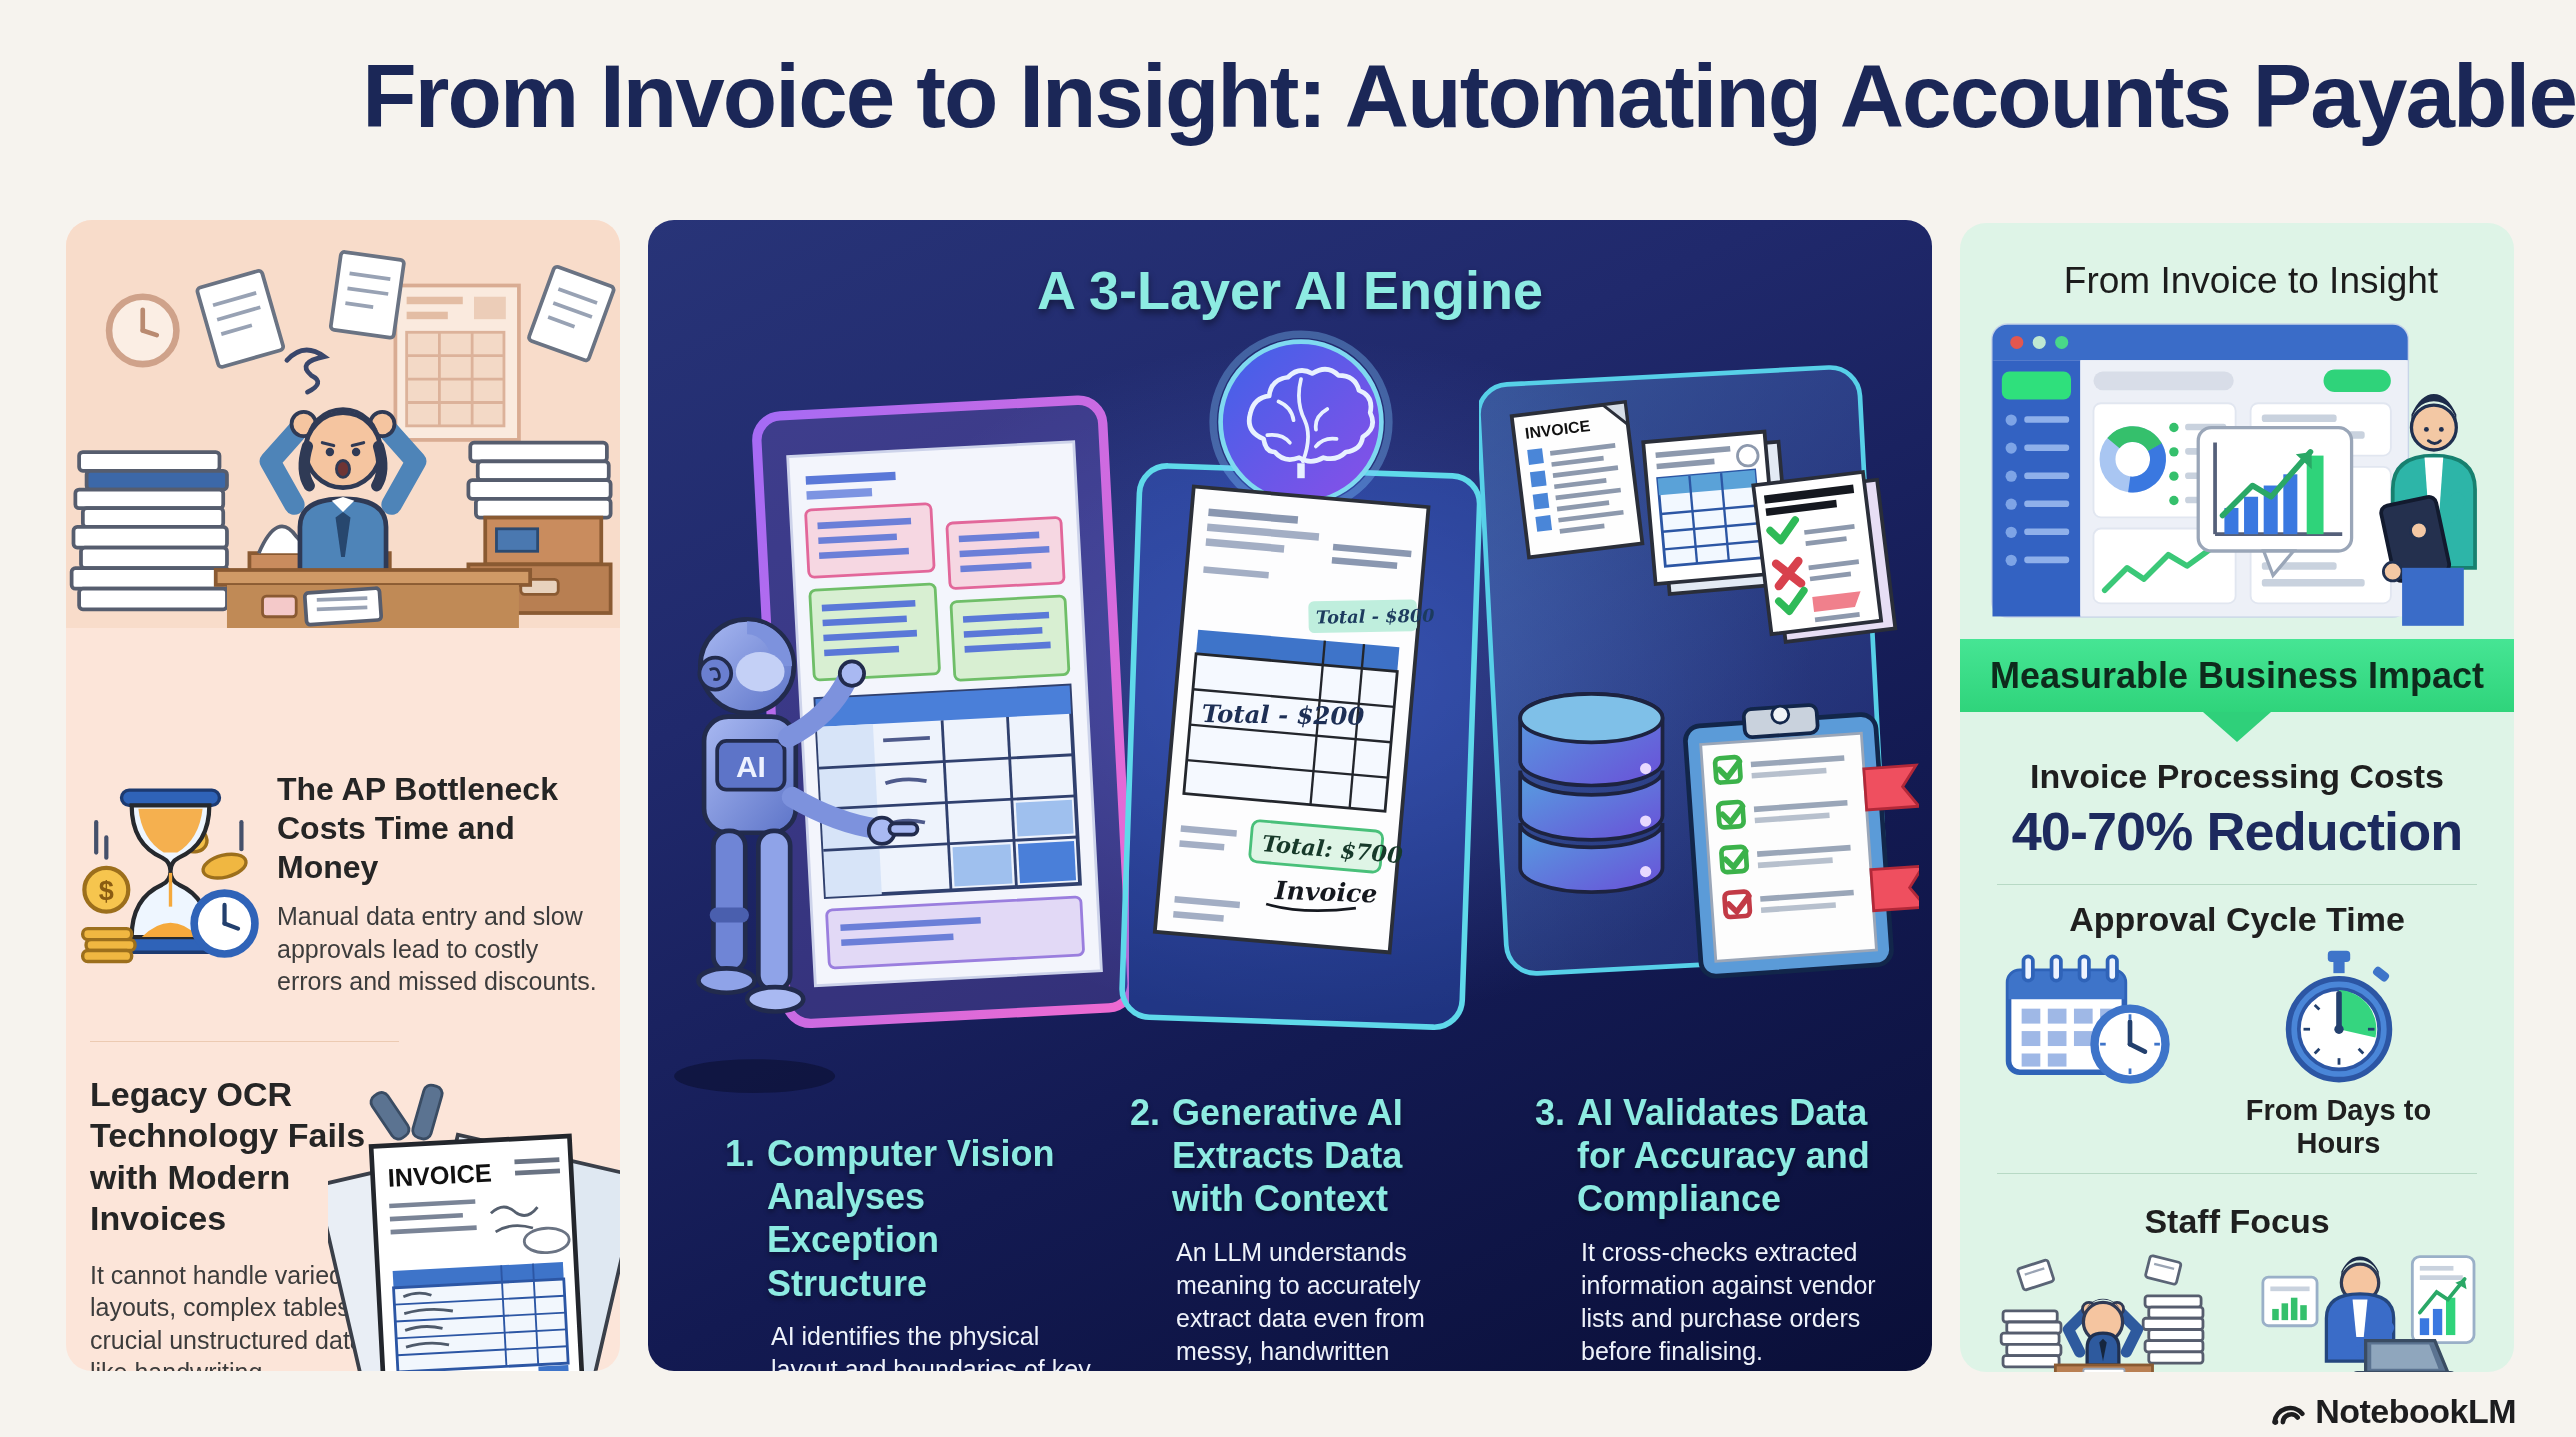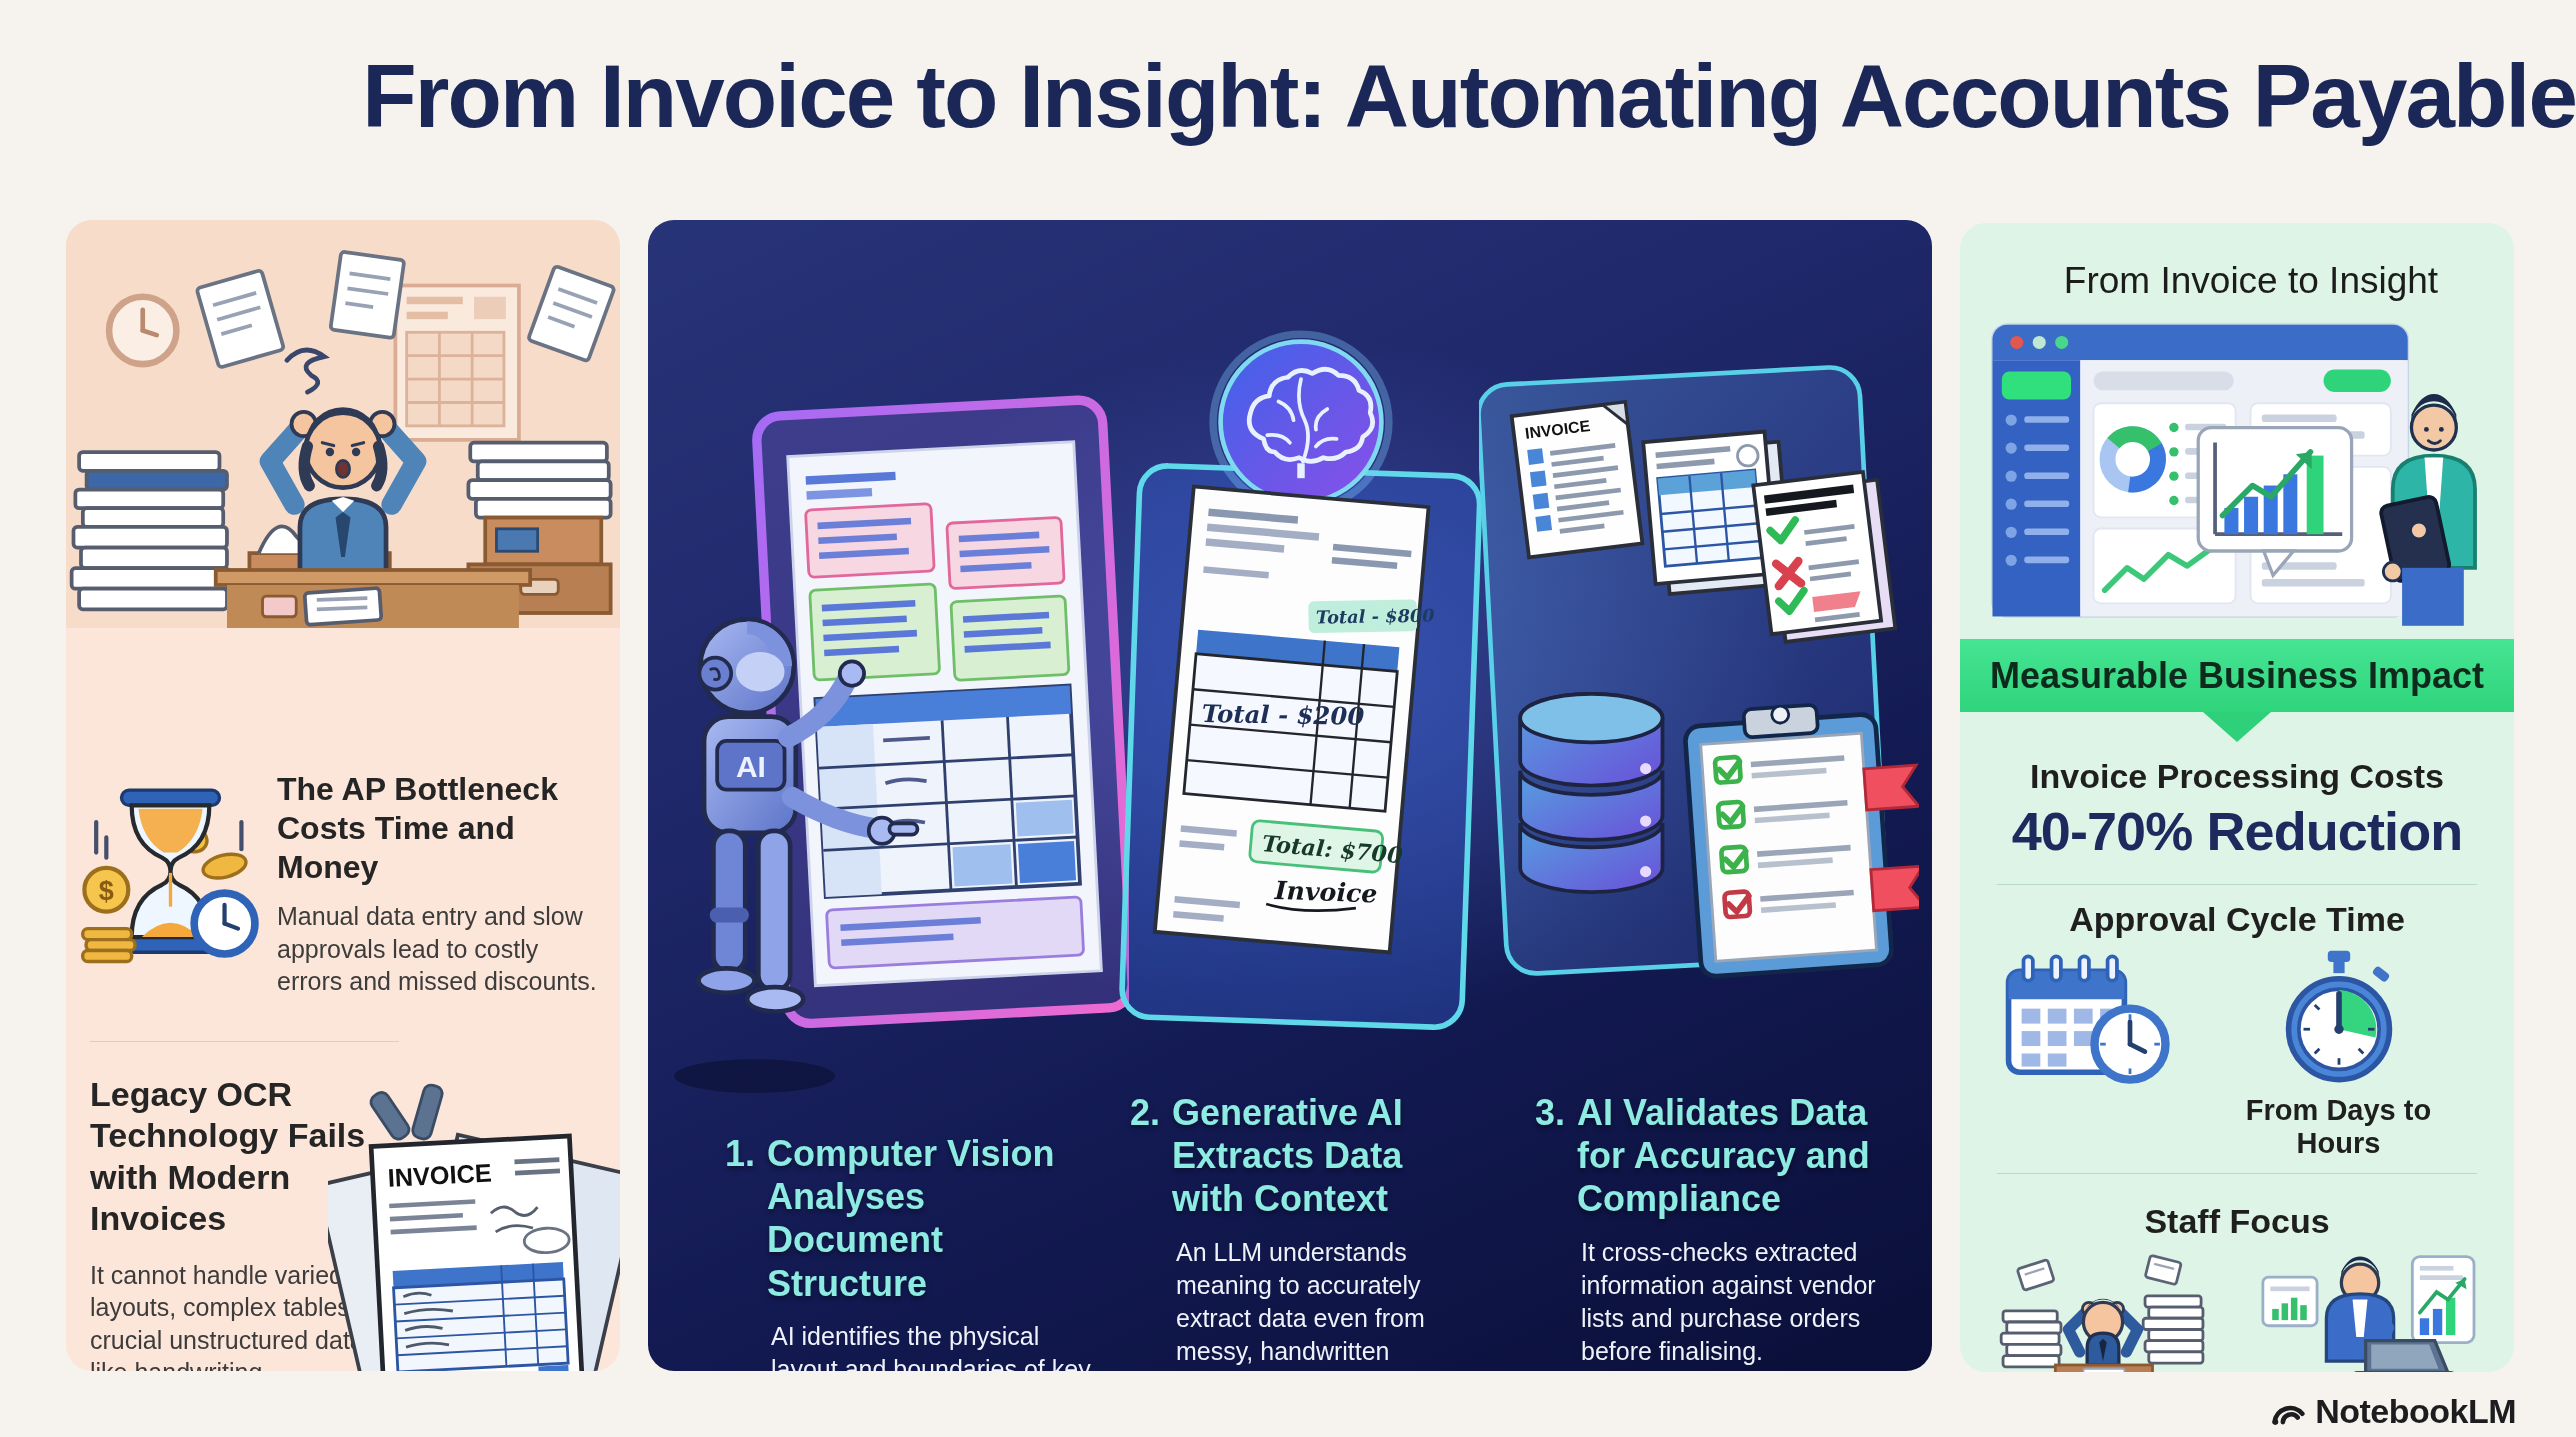--- a/index.html
+++ b/index.html
@@ -262,20 +262,21 @@
         <rect x="220" y="306" width="32" height="14" fill="#3e74c9"></rect>
         <path d="M74 322 q16 -14 30 0 q12 10 26 -6" fill="none" stroke="#333a44" stroke-width="3"></path>
         <path d="M104 342 q14 -12 26 0 q10 8 20 -4" fill="none" stroke="#333a44" stroke-width="3"></path>
         <text x="176" y="352" font-size="21" font-weight="bold" class="hand" fill="#1a1a1a">Total: $800</text>
       </g>
     </svg>
   </div>
 </div>
 
 <div class="panel middle-panel">
+  <div class="mp-title">A 3-Layer AI Engine</div>
 
   <svg class="mp-illu illu-robot" width="468" height="749" viewBox="0 0 500 800">
     <defs>
       <linearGradient id="gradPurple" x1="0" y1="0" x2="1" y2="1">
         <stop offset="0" stop-color="#a56bf5"></stop>
           <stop offset="1" stop-color="#ef6ad0"></stop>
       </linearGradient>
       <linearGradient id="robotGrad" x1="0" y1="0" x2="1" y2="1">
         <stop offset="0" stop-color="#a9b9f2"></stop>
           <stop offset="1" stop-color="#5d74c8"></stop>
@@ -507,21 +508,21 @@
 
       <path d="M416 452 l56 0 -16 22 16 22 -56 0 z" fill="#ef4f5f" stroke="#b22838" stroke-width="3"></path>
       <path d="M416 560 l56 0 -16 22 16 22 -56 0 z" fill="#ef4f5f" stroke="#b22838" stroke-width="3"></path>
     </g>
   </svg>
 
   <div class="steps">
     <div class="step s1">
       <div class="step-head">
         <span class="step-num">1.</span>
-        <span class="step-title">Computer Vision Analyses Document Structure</span>
+        <span class="step-title">Computer Vision Analyses Exception Structure</span>
       </div>
       <div class="step-body">AI identifies the physical layout and boundaries of key zones like tables and headers.</div>
     </div>
     <div class="step s2">
       <div class="step-head">
         <span class="step-num">2.</span>
         <span class="step-title">Generative AI Extracts Data with Context</span>
       </div>
       <div class="step-body" style="max-width:309px;">An LLM understands meaning to accurately extract data even from messy, handwritten invoices.</div>
     </div>

